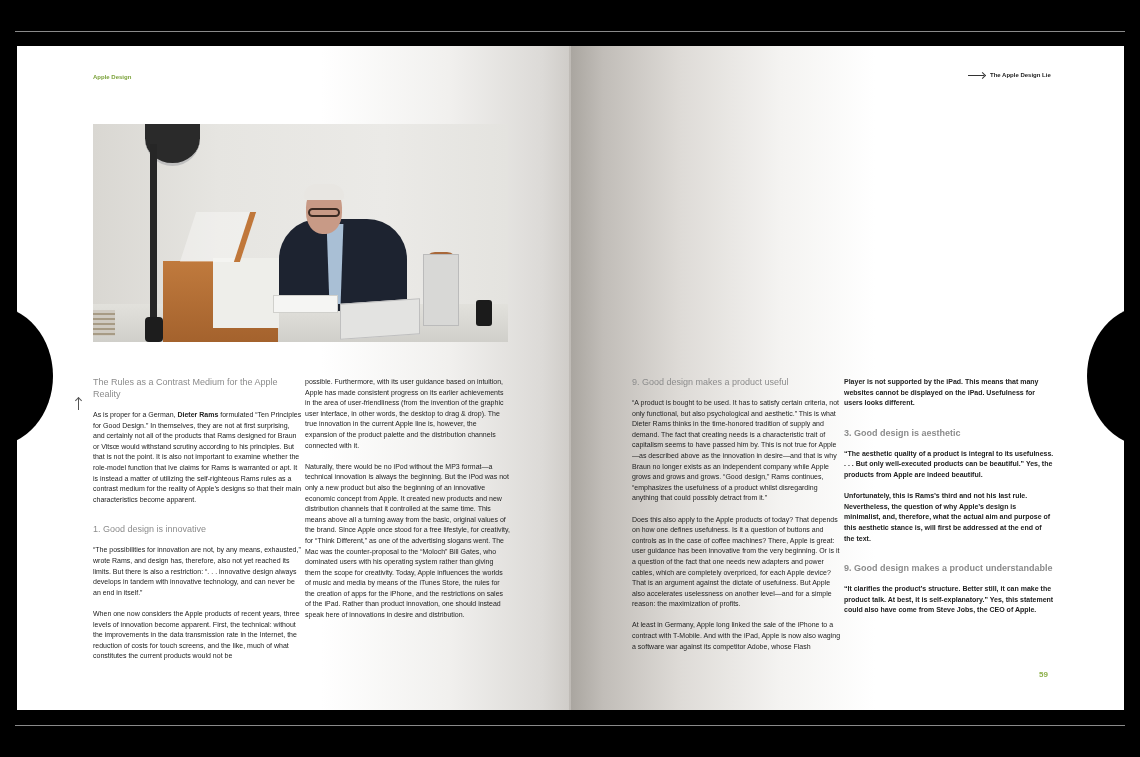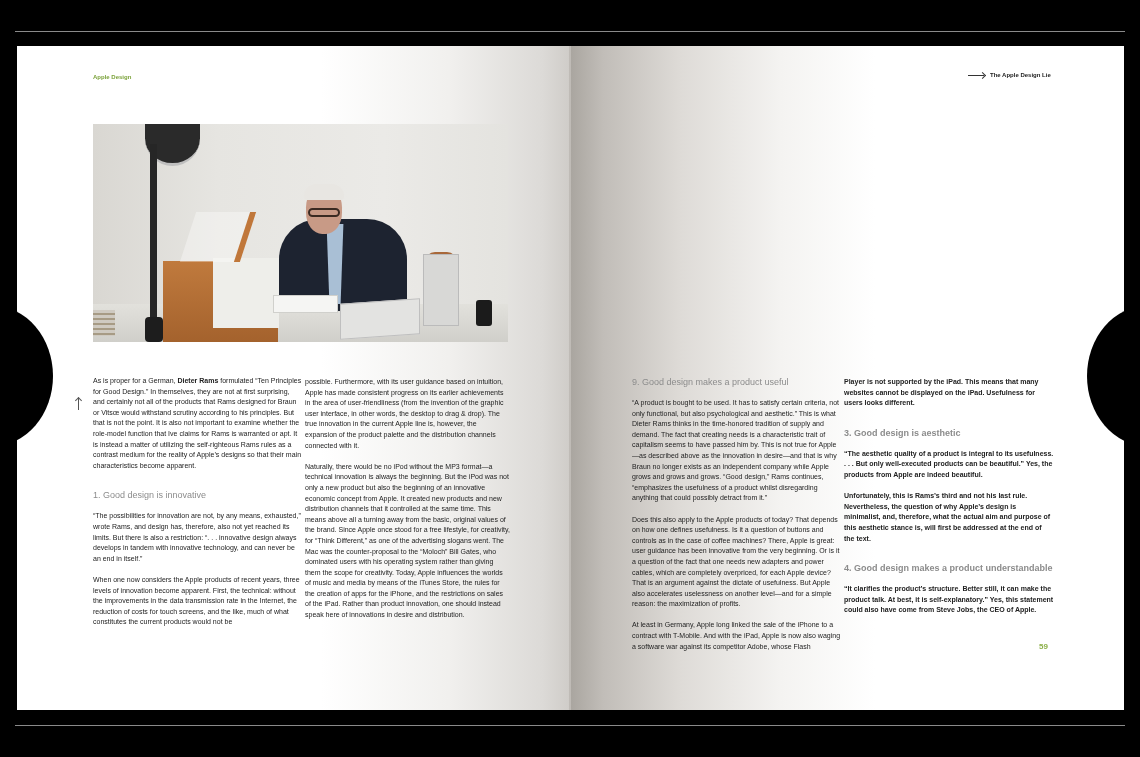--- a/index.html
+++ b/index.html
@@ -72,21 +72,21 @@
   .col-1 { left: 76px; top: 330px; width: 210px; }
   .col-2 { left: 288px; top: 331px; width: 205px; }
   .col-3 { left: 615px; top: 330px; width: 210px; }
   .col-4 { left: 827px; top: 331px; width: 210px; font-weight: bold; }
 
   .up-arrow { position: absolute; left: 61px; top: 352px; width: 1px; height: 12px; background: #555; }
   .up-arrow::before {
     content: ""; position: absolute; left: -2px; top: 0; width: 4px; height: 4px;
     border-left: 1px solid #555; border-top: 1px solid #555; transform: rotate(45deg);
   }
-  .page-number { position: absolute; left: 1022px; top: 596px; font-size: 8px; color: #8db04a; font-family: "Liberation Sans", sans-serif; font-weight: bold; }
+  .page-number { position: absolute; left: 1022px; top: 624px; font-size: 8px; color: #8db04a; font-family: "Liberation Sans", sans-serif; font-weight: bold; }
 </style>
 </head>
 <body>
 
 <div class="backdrop"></div>
 <div class="rule-top"></div>
 <div class="rule-bottom"></div>
 
 <div class="spread">
   <div class="page page-left"></div>
@@ -116,20 +116,21 @@
     <div class="papers"></div>
     <div class="amp"></div>
     <div class="speaker-handle"></div>
     <div class="speaker"></div>
     <div class="cup"></div>
   </div>
 
   <div class="up-arrow"></div>
 
   <div class="text-col col-1">
+    <div class="sub-head">The Rules as a Contrast Medium for the Apple Reality</div>
     <p><span>As is proper for a German, </span><b>Dieter Rams</b><span> formulated “Ten Principles for Good Design.” In themselves, they are not at first surprising, and certainly not all of the products that Rams designed for Braun or Vitsœ would withstand scrutiny according to his principles. But that is not the point. It is also not important to examine whether the role-model function that Ive claims for Rams is warranted or apt. It is instead a matter of utilizing the self-righteous Rams rules as a contrast medium for the reality of Apple’s designs so that their main characteristics become apparent.</span></p>
     <div class="sub-head spaced">1. Good design is innovative</div>
     <p>“The possibilities for innovation are not, by any means, exhausted,” wrote Rams, and design has, therefore, also not yet reached its limits. But there is also a restriction: “. . . innovative design always develops in tandem with innovative technology, and can never be an end in itself.”</p>
     <p>When one now considers the Apple products of recent years, three levels of innovation become apparent. First, the technical: without the improvements in the data transmission rate in the Internet, the reduction of costs for touch screens, and the like, much of what constitutes the current products would not be</p>
   </div>
 
   <div class="text-col col-2">
     <p>possible. Furthermore, with its user guidance based on intuition, Apple has made consistent progress on its earlier achievements in the area of user-friendliness (from the invention of the graphic user interface, in other words, the desktop to drag &amp; drop). The true innovation in the current Apple line is, however, the expansion of the product palette and the distribution channels connected with it.</p>
     <p>Naturally, there would be no iPod without the MP3 format—a technical innovation is always the beginning. But the iPod was not only a new product but also the beginning of an innovative economic concept from Apple. It created new products and new distribution channels that it controlled at the same time. This means above all a turning away from the basic, original values of the brand. Since Apple once stood for a free lifestyle, for creativity, for “Think Different,” as one of the advertising slogans went. The Mac was the counter-proposal to the “Moloch” Bill Gates, who dominated users with his operating system rather than giving them the scope for creativity. Today, Apple influences the worlds of music and media by means of the iTunes Store, the rules for the creation of apps for the iPhone, and the restrictions on sales of the iPad. Rather than product innovation, one should instead speak here of innovations in desire and distribution.</p>
   </div>
@@ -139,21 +140,21 @@
     <p>“A product is bought to be used. It has to satisfy certain criteria, not only functional, but also psychological and aesthetic.” This is what Dieter Rams thinks in the time-honored tradition of supply and demand. The fact that creating needs is a characteristic trait of capitalism seems to have passed him by. This is not true for Apple—as described above as the innovation in desire—and that is why Braun no longer exists as an independent company while Apple grows and grows and grows. “Good design,” Rams continues, “emphasizes the usefulness of a product whilst disregarding anything that could possibly detract from it.”</p>
     <p>Does this also apply to the Apple products of today? That depends on how one defines usefulness. Is it a question of buttons and controls as in the case of coffee machines? There, Apple is great: user guidance has been innovative from the very beginning. Or is it a question of the fact that one needs new adapters and power cables, which are completely overpriced, for each Apple device? That is an argument against the dictate of usefulness. But Apple also accelerates uselessness on another level—and for a simple reason: the maximization of profits.</p>
     <p>At least in Germany, Apple long linked the sale of the iPhone to a contract with T-Mobile. And with the iPad, Apple is now also waging a software war against its competitor Adobe, whose Flash</p>
   </div>
 
   <div class="text-col col-4">
     <p>Player is not supported by the iPad. This means that many websites cannot be displayed on the iPad. Usefulness for users looks different.</p>
     <div class="sub-head spaced">3. Good design is aesthetic</div>
     <p>“The aesthetic quality of a product is integral to its usefulness. . . . But only well-executed products can be beautiful.” Yes, the products from Apple are indeed beautiful.</p>
     <p>Unfortunately, this is Rams’s third and not his last rule. Nevertheless, the question of why Apple’s design is minimalist, and, therefore, what the actual aim and purpose of this aesthetic stance is, will first be addressed at the end of the text.</p>
-    <div class="sub-head spaced">4. Good design makes a product understandable</div>
+    <div class="sub-head spaced">9. Good design makes a product understandable</div>
     <p>“It clarifies the product’s structure. Better still, it can make the product talk. At best, it is self-explanatory.” Yes, this statement could also have come from Steve Jobs, the CEO of Apple.</p>
   </div>
 
   <div class="page-number">59</div>
 </div>
 
 <div class="notch notch-left"></div>
 <div class="notch notch-right"></div>
 
 </body></html>

